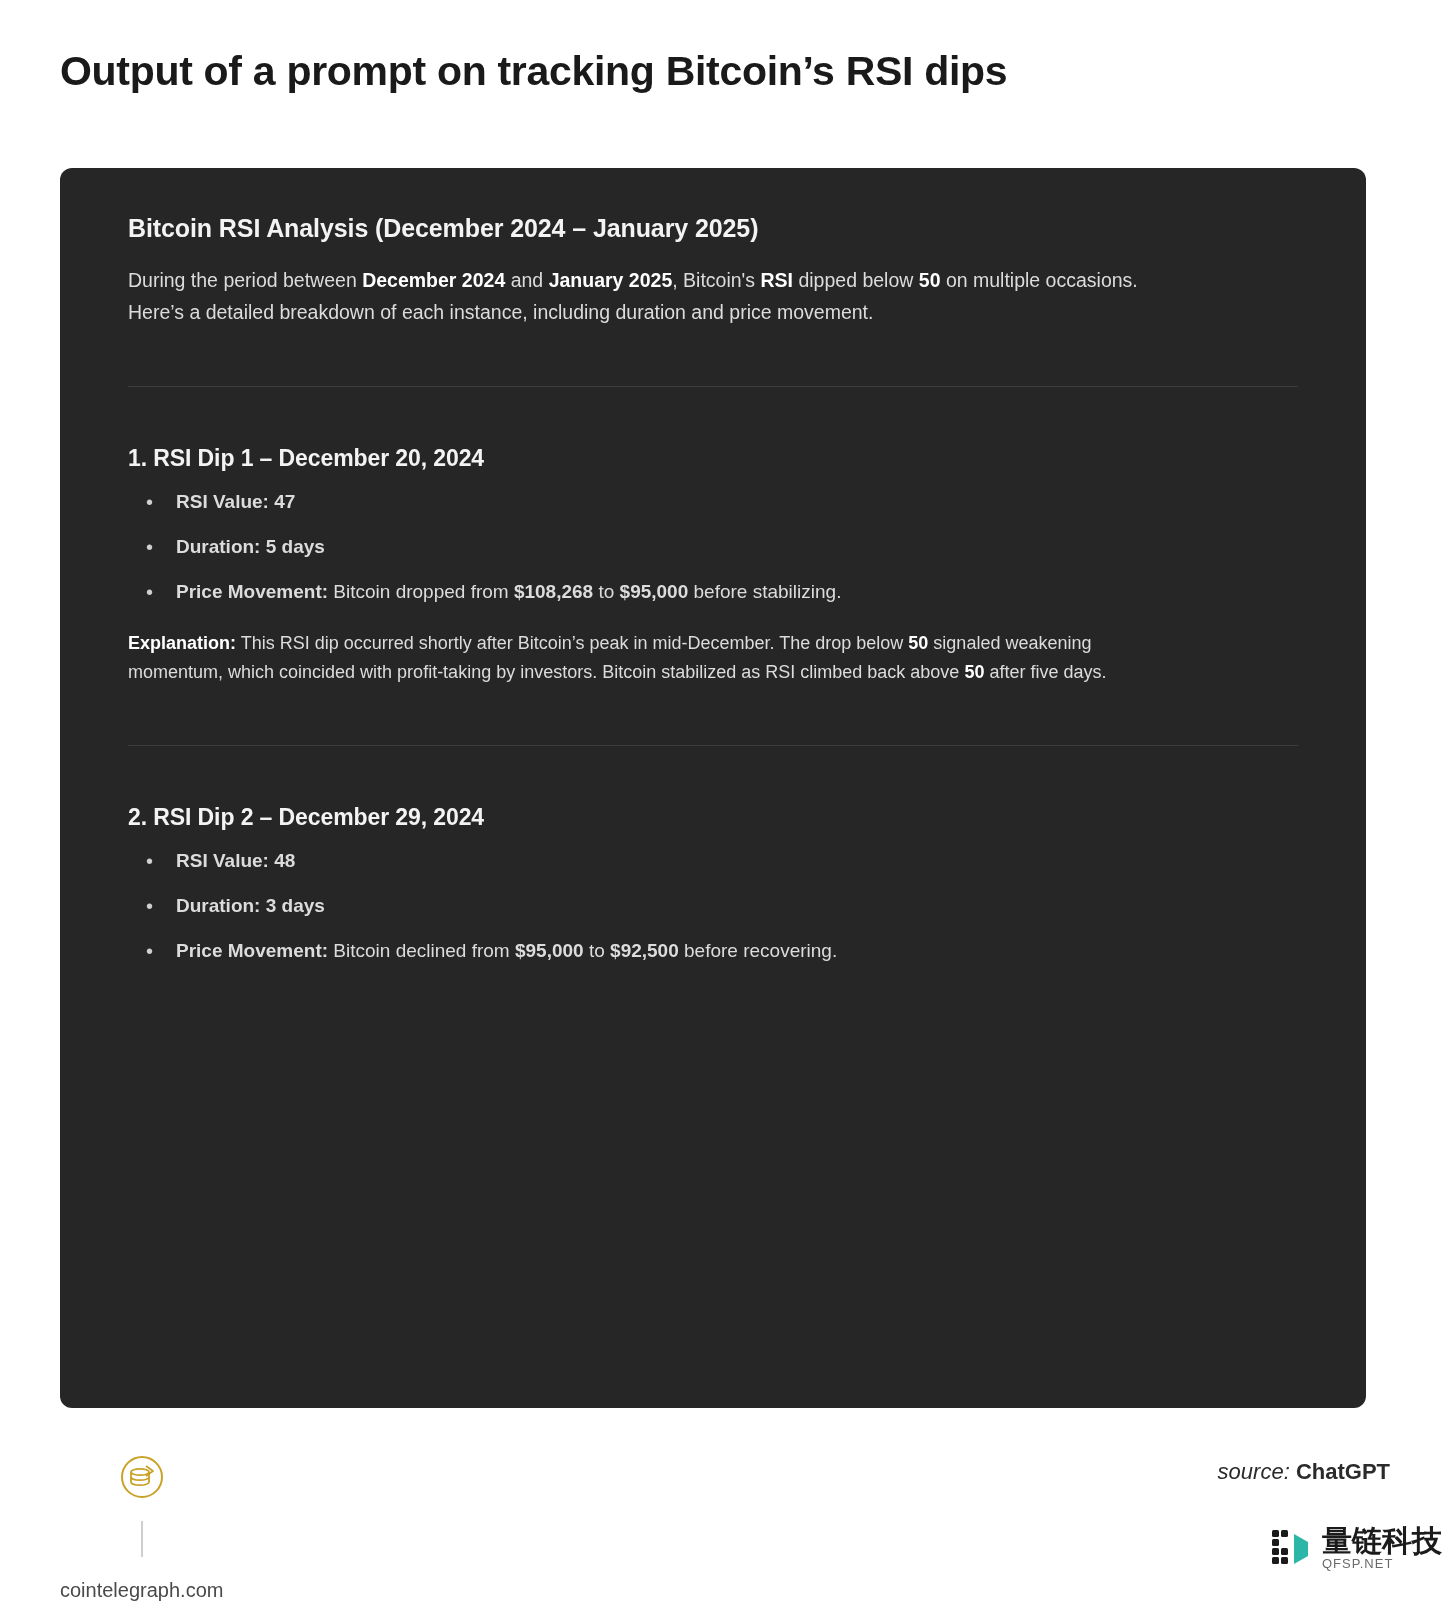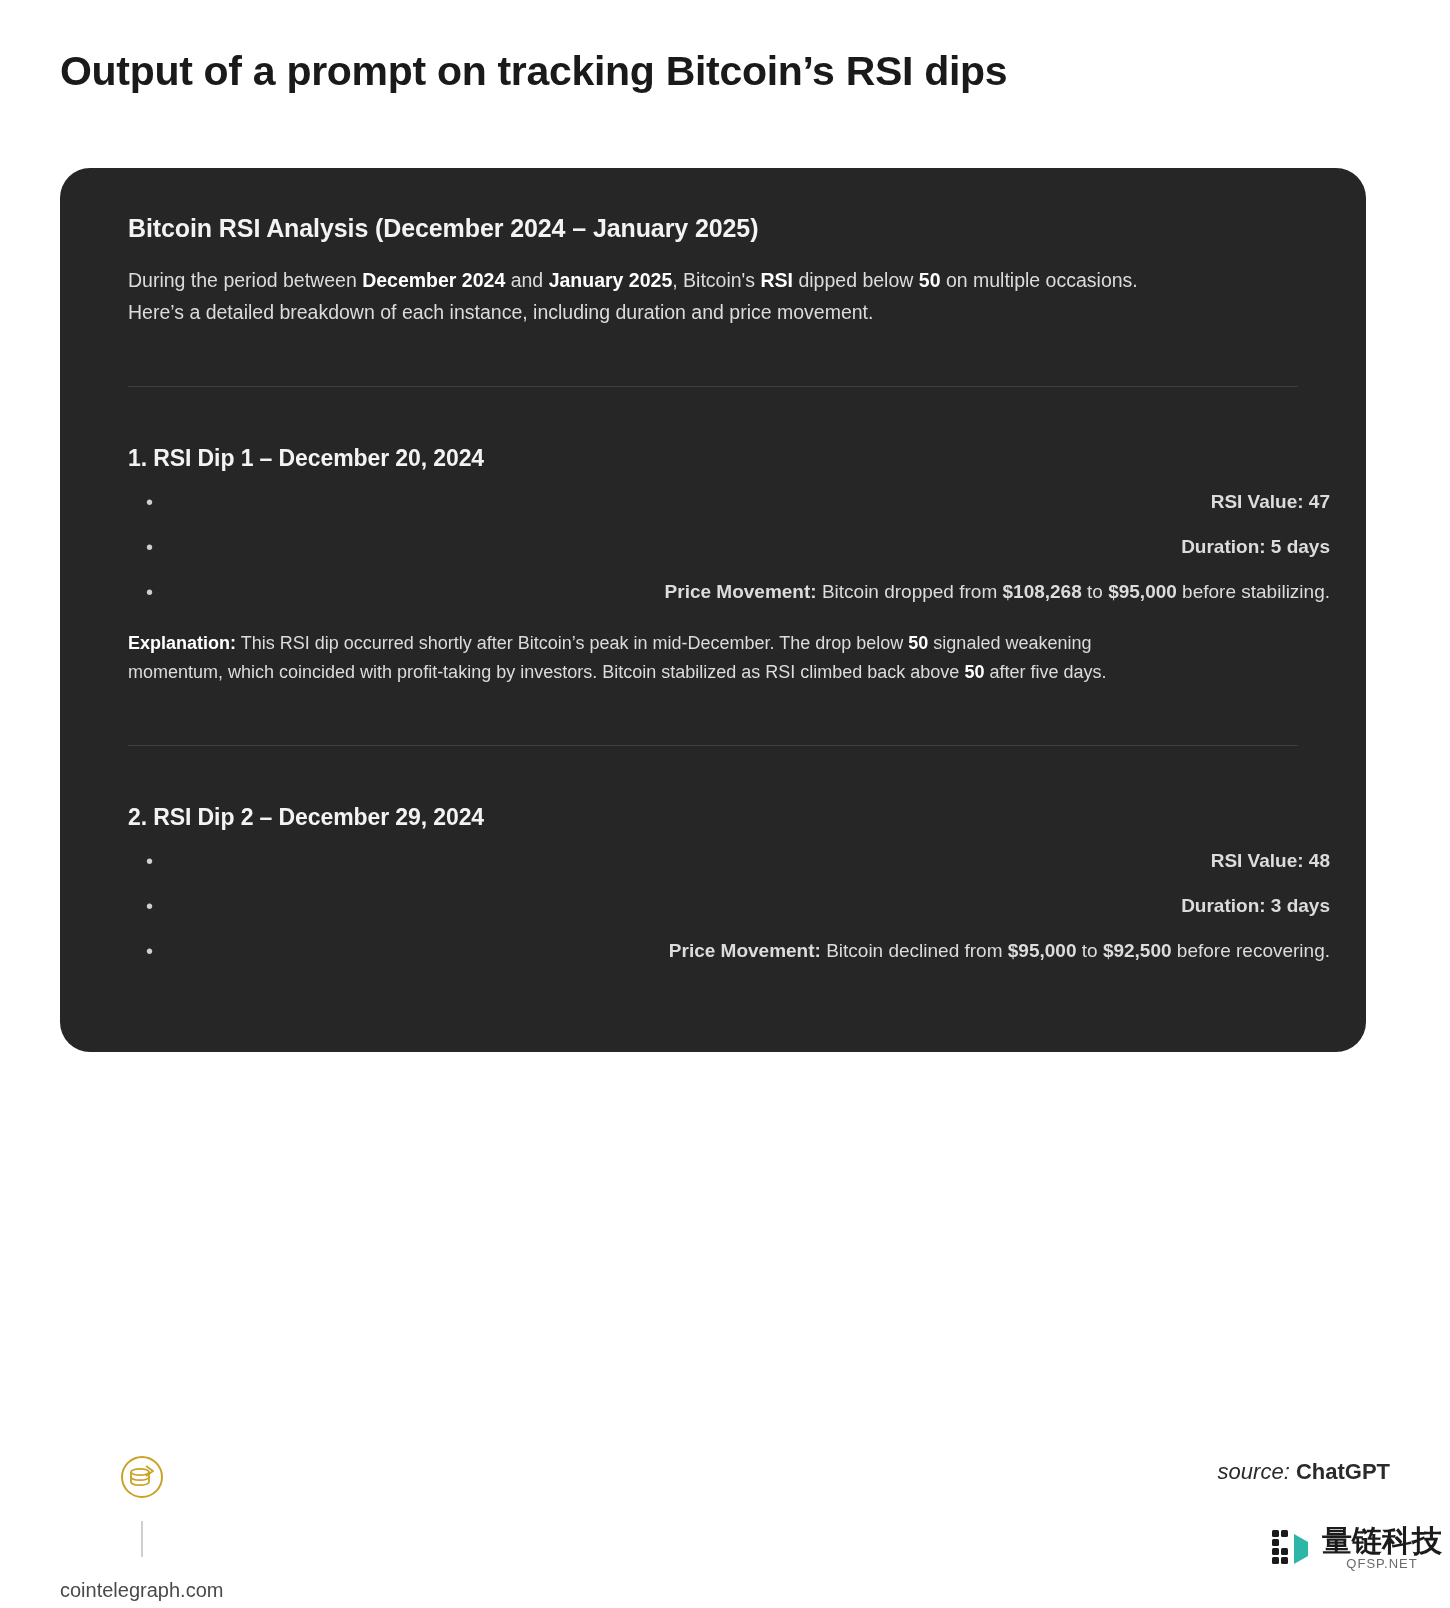--- a/index.html
+++ b/index.html
@@ -23,23 +23,23 @@
     font-size: 41px;
     font-weight: bold;
     color: #1a1a1a;
     letter-spacing: -0.3px;
   }
   .card {
     position: absolute;
     left: 60px;
     top: 168px;
     width: 1306px;
-    height: 884px;
+    height: 1240px;
     background: #262626;
-    border-radius: 30px;
+    border-radius: 12px;
     overflow: hidden;
     padding: 36px 36px 0 36px;
   }
   .card-inner {
     position: relative;
     width: 100%;
     height: 100%;
   }
   .doc-title {
     font-size: 25px;
@@ -65,21 +65,20 @@
     font-size: 23px;
     font-weight: bold;
     color: #f3f3f3;
     margin: 0 0 16px 32px;
     letter-spacing: -0.1px;
   }
   ul.bullets {
     list-style: none;
     margin: 0 0 0 32px;
     padding: 0;
-    text-align: right;
   }
   ul.bullets li {
     position: relative;
     font-size: 19px;
     line-height: 1.52;
     color: #dcdcdc;
     padding-left: 48px;
     margin-bottom: 16px;
   }
   ul.bullets li::before {
@@ -136,21 +135,20 @@
     font-style: italic;
   }
   .footer-right b { font-style: normal; font-weight: bold; }
   .qfsp {
     position: absolute;
     right: 8px;
     top: 1526px;
     display: flex;
     align-items: center;
     gap: 10px;
-    text-align: center;
   }
   .qfsp-mark {
     width: 42px;
     height: 42px;
     position: relative;
   }
   .qfsp-text {
     font-size: 30px;
     font-weight: bold;
     color: #1b1b1b;

